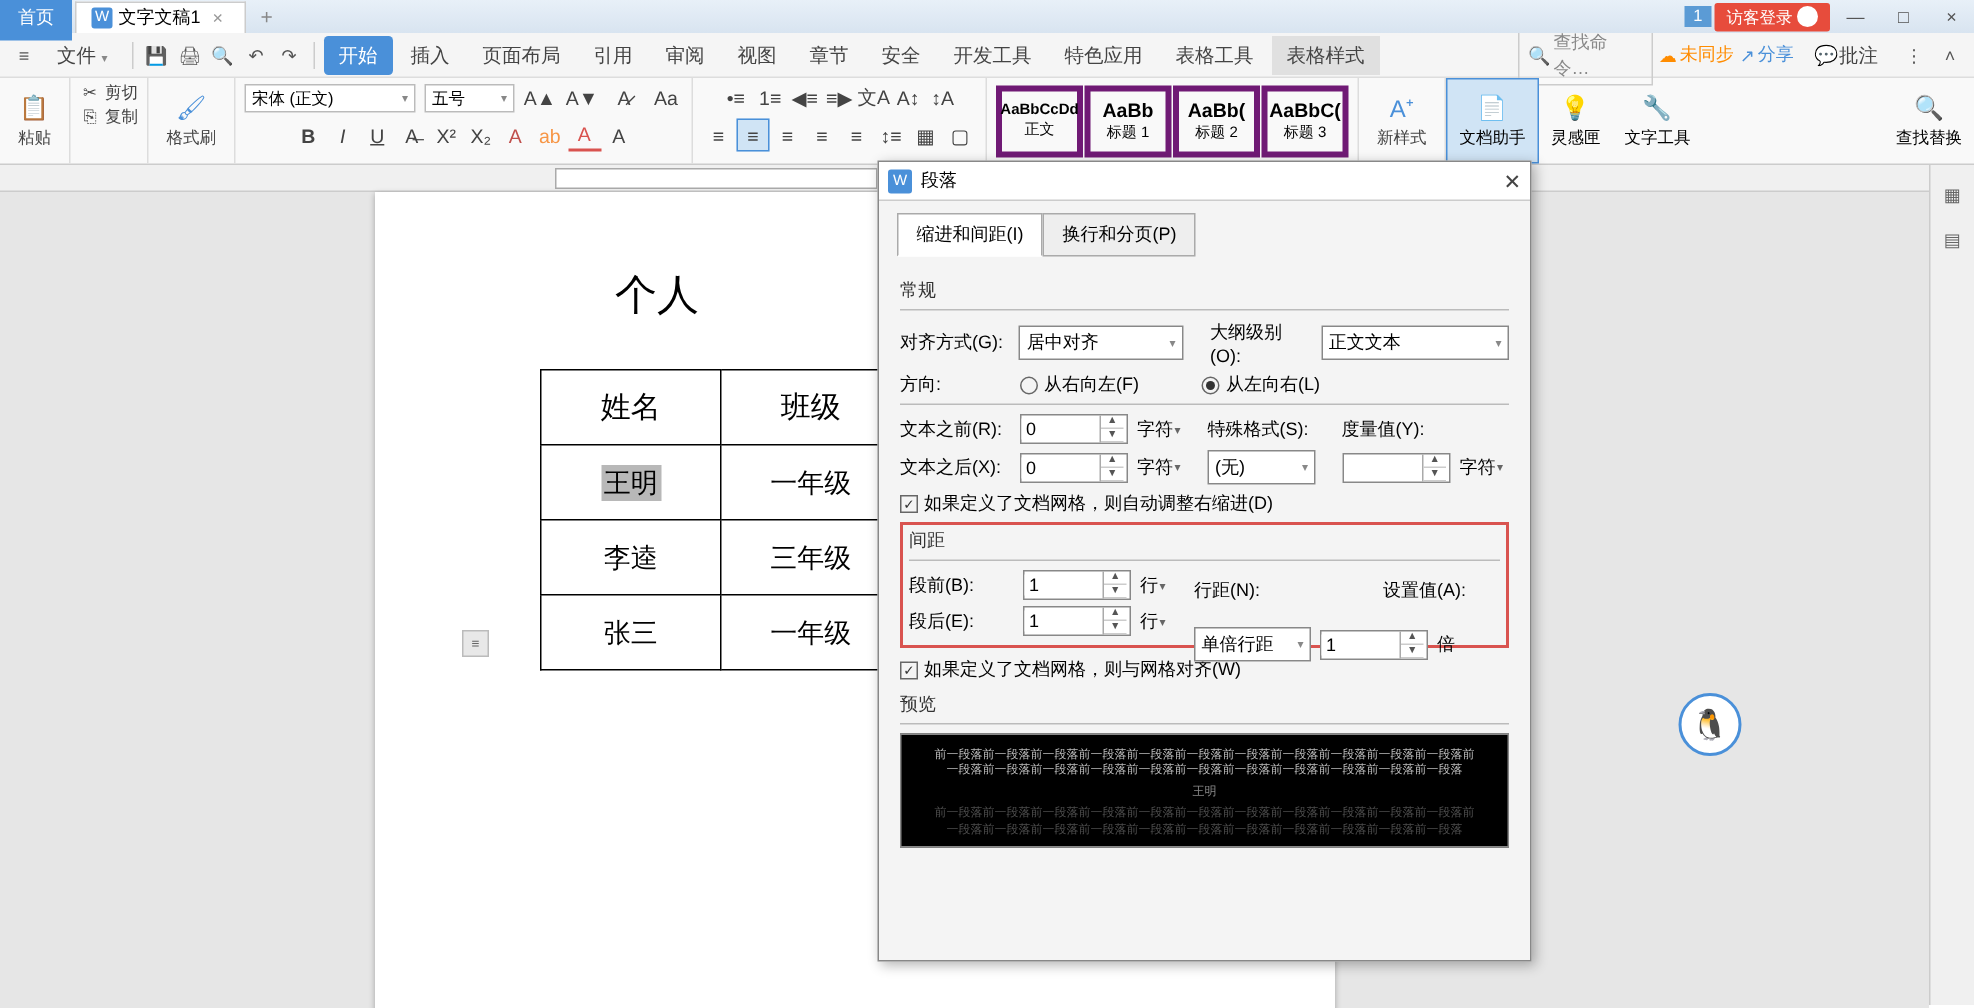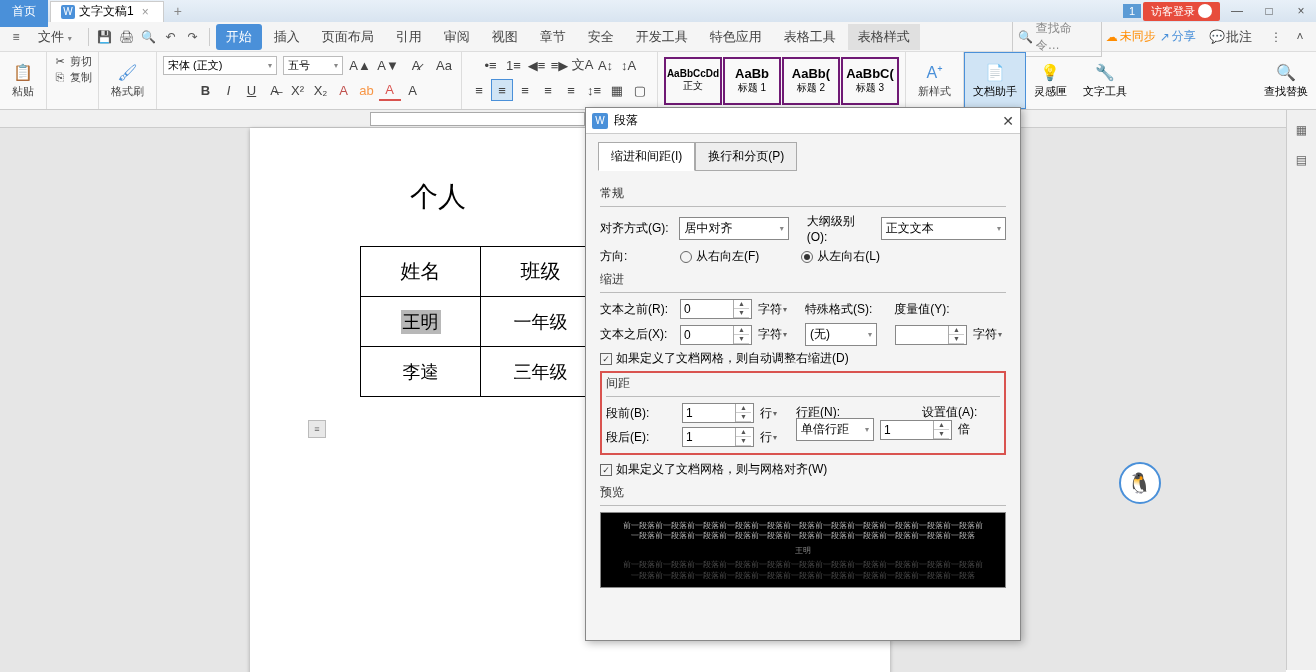--- a/index.html
+++ b/index.html
@@ -37,21 +37,21 @@
 .rib-vgroup { display: flex; flex-direction: column; justify-content: center; align-items: center; padding: 2px 6px; gap: 2px; border-right: 1px solid #ddd; }
 .rib-btn-big { display: flex; flex-direction: column; align-items: center; justify-content: center; gap: 2px; padding: 2px 6px; font-size: 11px; color: #444; }
 .rib-icon-lg { width: 20px; height: 20px; display: flex; align-items: center; justify-content: center; color: #4a90d9; font-size: 16px; }
 .rib-row { display: flex; gap: 6px; align-items: center; }
 .rib-small-btn { display: flex; align-items: center; gap: 3px; font-size: 11px; color: #444; }
 .rib-small-icon { width: 14px; height: 14px; display: flex; align-items: center; justify-content: center; }
 .combo { border: 1px solid #bbb; background: #fff; padding: 1px 4px; font-size: 11px; display: flex; align-items: center; justify-content: space-between; }
 .fmt-btn { width: 22px; height: 22px; display: flex; align-items: center; justify-content: center; color: #444; font-size: 13px; }
 .fmt-row { display: flex; gap: 1px; }
 .style-gallery { display: flex; align-items: center; gap: 1px; }
-.style-box { width: 58px; height: 48px; border: 2px solid #701a75; display: flex; flex-direction: column; align-items: center; justify-content: center; font-size: 10px; }
+.style-box { width: 58px; height: 48px; border: 4px solid #701a75; display: flex; flex-direction: column; align-items: center; justify-content: center; font-size: 10px; }
 .style-preview { font-weight: bold; font-size: 13px; }
 .rib-helper { display: flex; flex-direction: column; align-items: center; justify-content: center; padding: 2px 8px; gap: 2px; font-size: 11px; }
 .rib-helper.active { background: #d0e4f5; border: 1px solid #4a90d9; }
 
 
 .doc-area { position: absolute; top: 110px; left: 0; right: 30px; bottom: 0; background: #e6e6e6; overflow: hidden; }
 .ruler-h { height: 18px; background: #f0f0f0; border-bottom: 1px solid #ccc; position: relative; font-size: 9px; color: #666; }
 .ruler-white { position: absolute; top: 2px; left: 370px; width: 215px; height: 14px; background: #fff; border: 1px solid #aaa; }
 .page { position: absolute; top: 18px; left: 250px; width: 640px; height: 800px; background: #fff; box-shadow: 0 1px 4px rgba(0,0,0,0.3); padding: 50px 100px; }
 .doc-title { font-size: 28px; font-family: "SimSun"; text-align: left; margin-left: 60px; margin-bottom: 30px; }
@@ -299,20 +299,24 @@
         <td class="header-cell">班级</td>
       </tr>
       <tr>
         <td><span class="selected-cell">王明</span></td>
         <td>一年级</td>
       </tr>
       <tr>
         <td>李逵</td>
         <td>三年级</td>
       </tr>
+      <tr>
+        <td>张三</td>
+        <td>一年级</td>
+      </tr>
     </tbody>
       </table>
   </div>
   <div class="page-tag">≡</div>
 </div>
 
 <div class="right-sidebar">
   <span class="rs-icon">▦</span>
   <span class="rs-icon">▤</span>
 </div>
@@ -354,21 +358,20 @@
           <span class="dlg-radio-dot"></span>
           <span>从右向左(F)</span>
         </label>
       <span style="width:30px;"></span>
       <label class="dlg-radio">
           <span class="dlg-radio-dot checked"></span>
           <span>从左向右(L)</span>
         </label>
     </div>
 
-    <div class="dlg-section-label">缩进</div>
     <div class="dlg-hr"></div>
     <div class="dlg-row">
       <span class="dlg-label">文本之前(R):</span>
       <div class="dlg-spinner">
           <input value="0" style="">
           <div class="dlg-spin-btns">
             <span>▲</span>
             <span>▼</span>
           </div>
         </div>
@@ -445,21 +448,21 @@
               <span>▼</span>
             </div>
           </div>
         <span class="unit-combo">
             <span>行</span>
             <span class="unit-drop">▾</span>
           </span>
       </div>
     </div>
 
-    <div class="dlg-row" style="position:absolute; left:210px; top:292px; width:210px;gap:31px;">
+    <div class="dlg-row" style="position:absolute; left:210px; top:273px; width:210px;gap:31px;">
       <span>行距(N):</span>
       <span style="width:20px;"></span>
       <span>设置值(A):</span>
     </div>
     <div class="dlg-row" style="position:absolute; left:210px; top:306px; width:220px;">
       <div class="dlg-select" style="width:78px;">
           <span>单倍行距</span>
           <span class="menu-dropdown">▾</span>
         </div>
       <div class="dlg-spinner">

